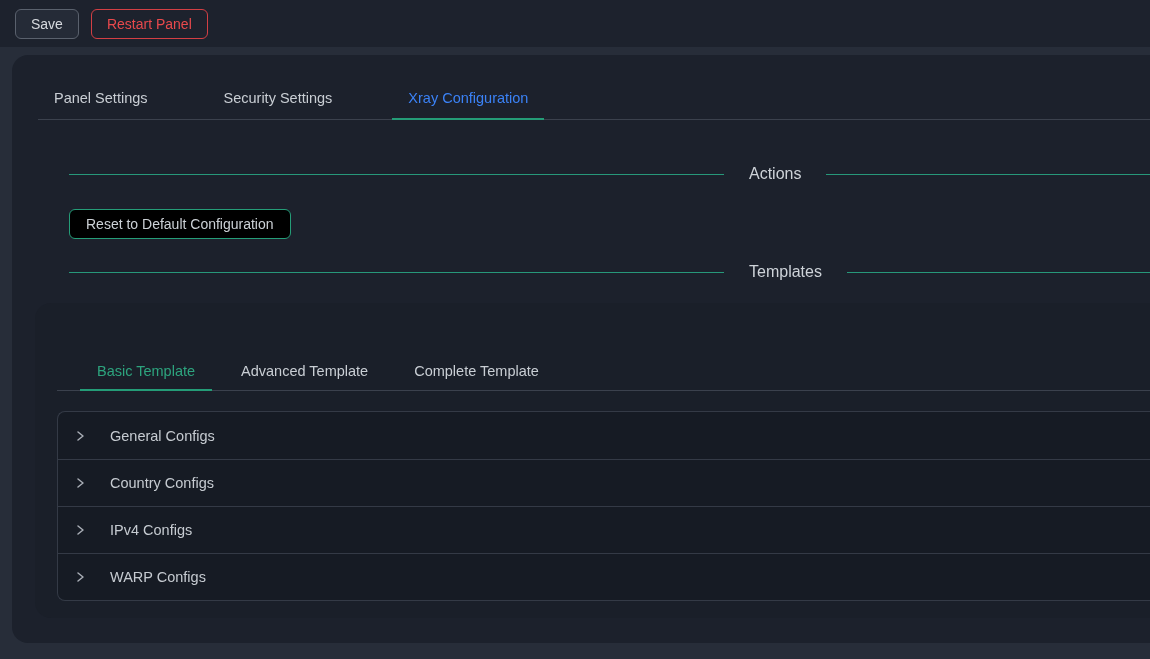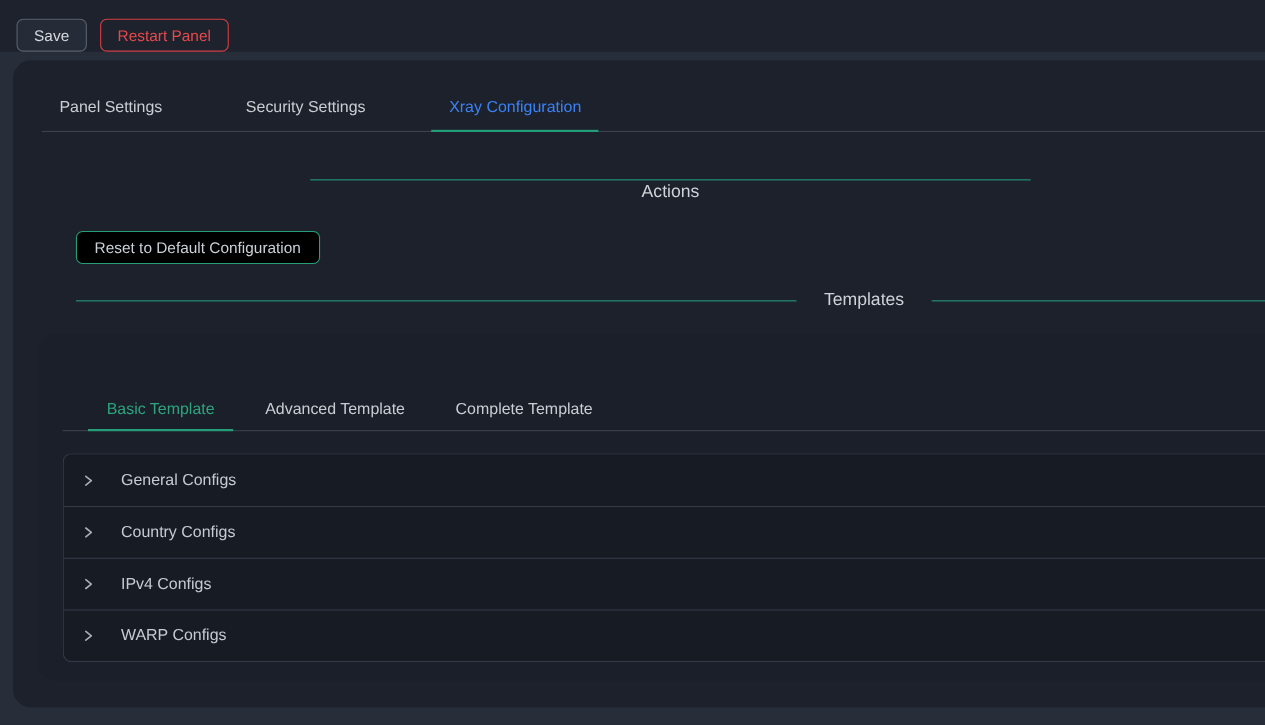--- a/index.html
+++ b/index.html
@@ -8,21 +8,21 @@
     width: 1150px; height: 659px;
     background: #272d39;
     font-family: "Liberation Sans", sans-serif;
     overflow: hidden;
   }
 
   
   .topbar {
     height: 47px;
     background: #1d222d;
-    display: flex; align-items: flex-end;
+    display: flex; align-items: center;
     padding-left: 15px; gap: 12px;
   }
   .btn { border-radius: 6px; font-size: 14px; line-height: 16px;
          padding: 6px 15px; cursor: pointer;
          font-family: "Liberation Sans", sans-serif; }
   .btn-save { background: #252b37; border: 1px solid #5a616d; color: #d6d9de; }
   .btn-restart { background: transparent; border: 1px solid #d23f44; color: #e8494c; }
 
   
   .card {
@@ -48,21 +48,21 @@
     white-space: nowrap;
   }
   .tab.active { color: #3b82f6; border-bottom-color: #249c77; text-align: center; }
 
   
   .divider { display: flex; align-items: center; margin-left: 57px; }
   .divider .seg-l { width: 655px; height: 1px; background: #27987a; }
   .divider .seg-r { flex: 1; height: 1px; background: #27987a; }
   .divider .dlabel { margin: 0 25px; font-size: 16px; line-height: 22px;
                      color: #ced3d9; white-space: nowrap; }
-  .divider.actions { margin-top: 43px; flex-direction: column; }
+  .divider.actions { margin-top: 43px; }
   .divider.templates { margin-top: 22px; align-items: center; }
 
   .btn-reset {
     display: inline-block;
     margin: 24px 0 0 57px;
     background: #000000;
     border: 1px solid #259d78;
     border-radius: 6px;
     color: #ccd1d6;
     font-size: 14px; line-height: 16px;

